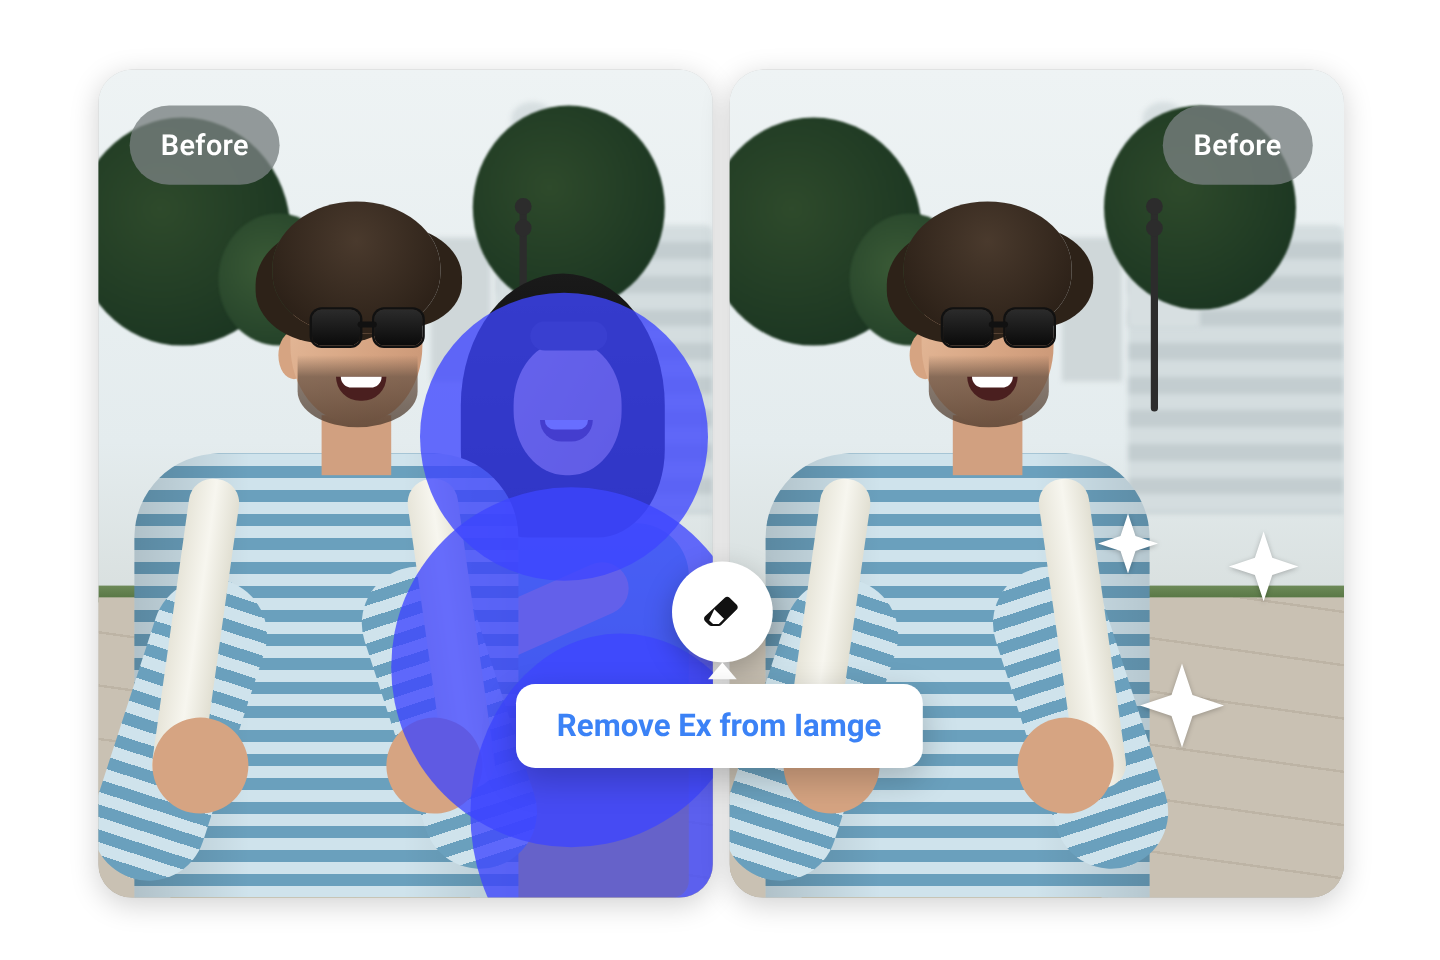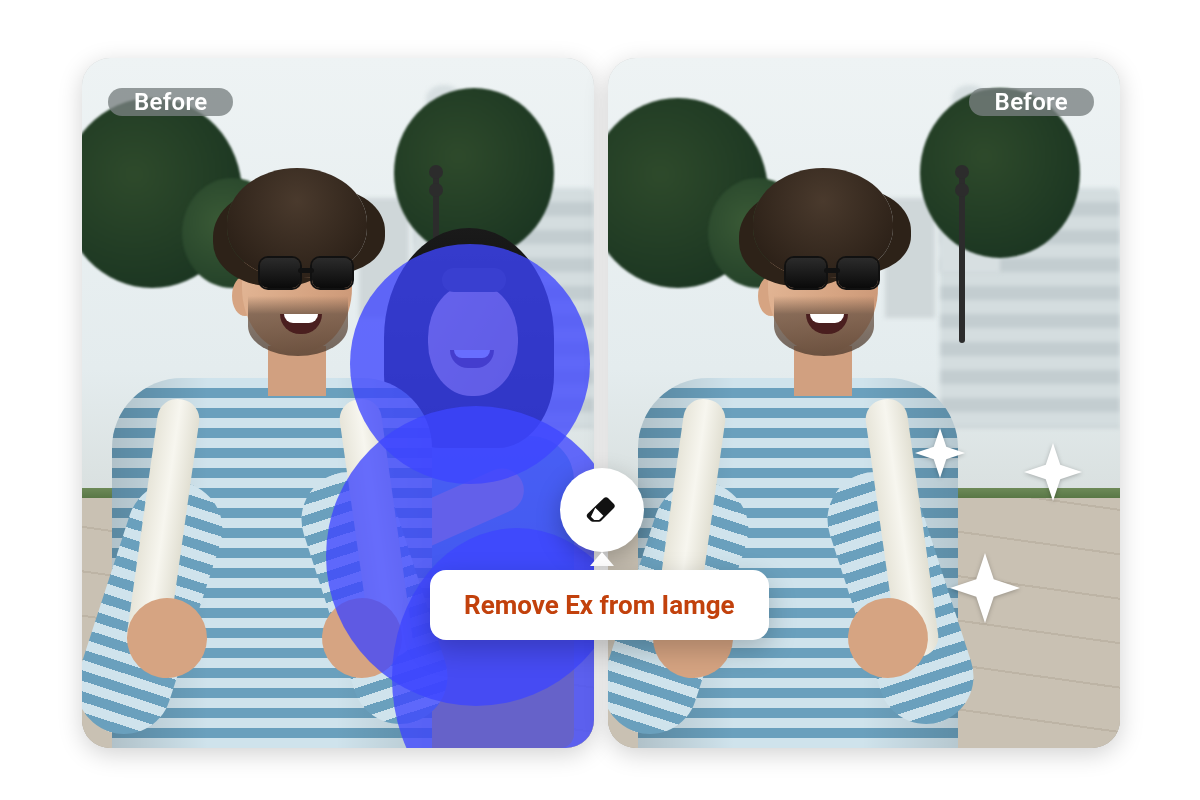--- a/index.html
+++ b/index.html
@@ -145,21 +145,21 @@
 
   
   .sparkle{position:absolute;fill:#ffffff;filter:drop-shadow(0 1px 2px rgba(0,0,0,.25));}
   .sp1{right:155px;top:370px;width:50px;height:50px;}
   .sp2{right:38px; top:385px;width:58px;height:58px;}
   .sp3{right:100px;top:495px;width:70px;height:70px;}
 
   
   .badge{
     position:absolute;top:30px;
-    padding:0 26px;
+    padding:19px 26px;
     border-radius:999px;
     background:rgba(120,128,128,0.78);
     color:#fff;
     font-weight:600;
     font-size:24px;
     letter-spacing:.3px;
   }
   .badge.before-b{left:26px;}
   .badge.after-b {right:26px;}
 
@@ -189,21 +189,21 @@
   .tooltip{
     position:absolute;
     left:430px;top:570px;
     z-index:20;
     background:#ffffff;
     border-radius:16px;
     padding:20px 34px;
     box-shadow:0 10px 28px rgba(0,0,0,.22);
     font-size:26px;
     font-weight:700;
-    color:#c2410c;
+    color:#3b82f6;
     white-space:nowrap;
   }
 </style>
 </head>
 <body>
 
 <div class="stage">
 
   <div class="card before">
     <div class="sky"></div>

